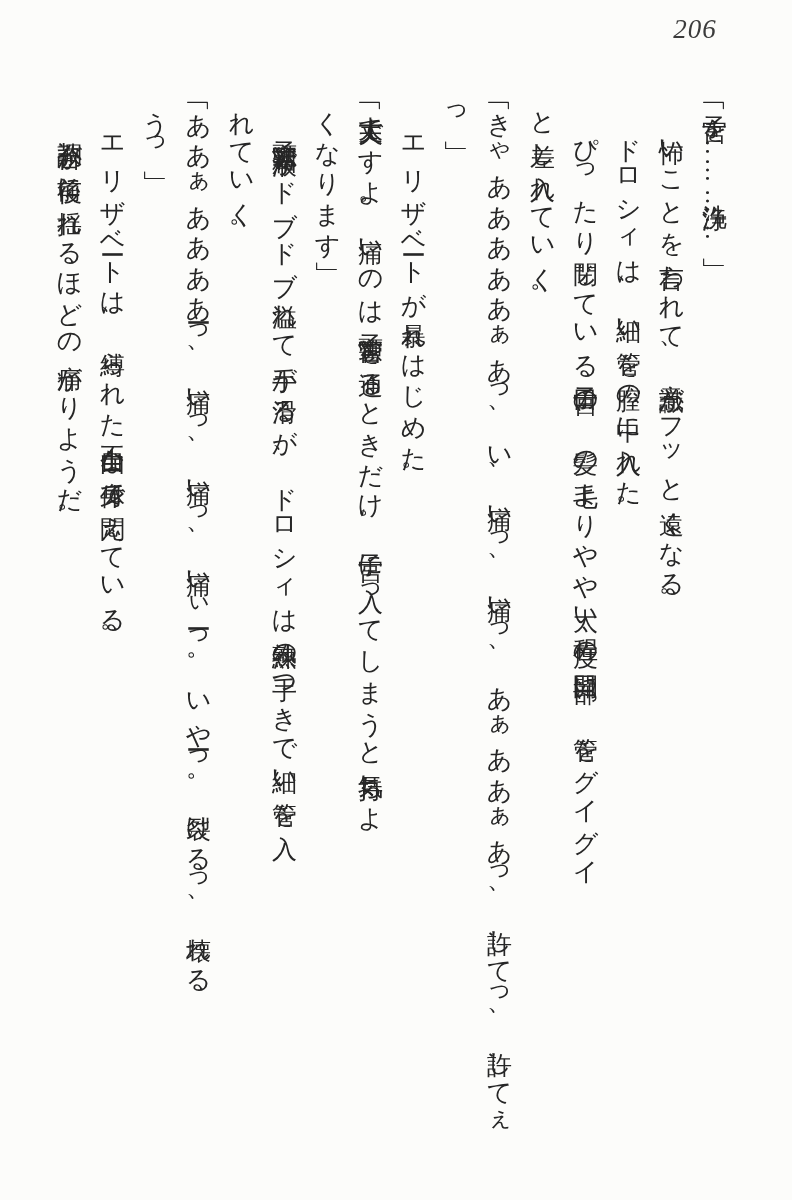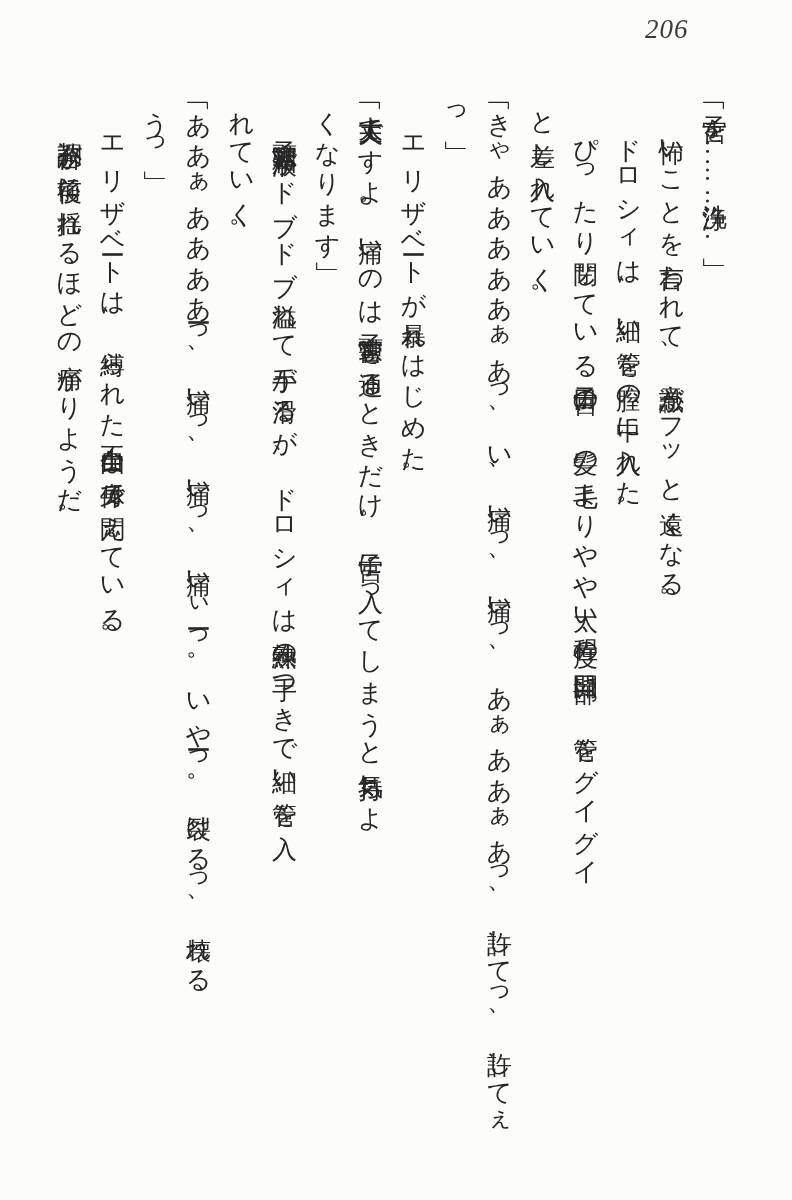--- a/index.html
+++ b/index.html
@@ -14,20 +14,21 @@
     margin: 0 auto;
     background: #fcfcfa;
     overflow: hidden;
     font-family: "Liberation Serif", "DejaVu Serif", serif;
   }
   .page-number {
     position: absolute;
     top: 14px;
     left: 645px;
     width: 100px;
+    text-align: center;
     font-size: 27px;
     font-style: italic;
     color: #3b3b3b;
     letter-spacing: 1px;
   }
   .text-block {
     position: absolute;
     top: 94px;
     right: 56px;
     height: 1080px;

